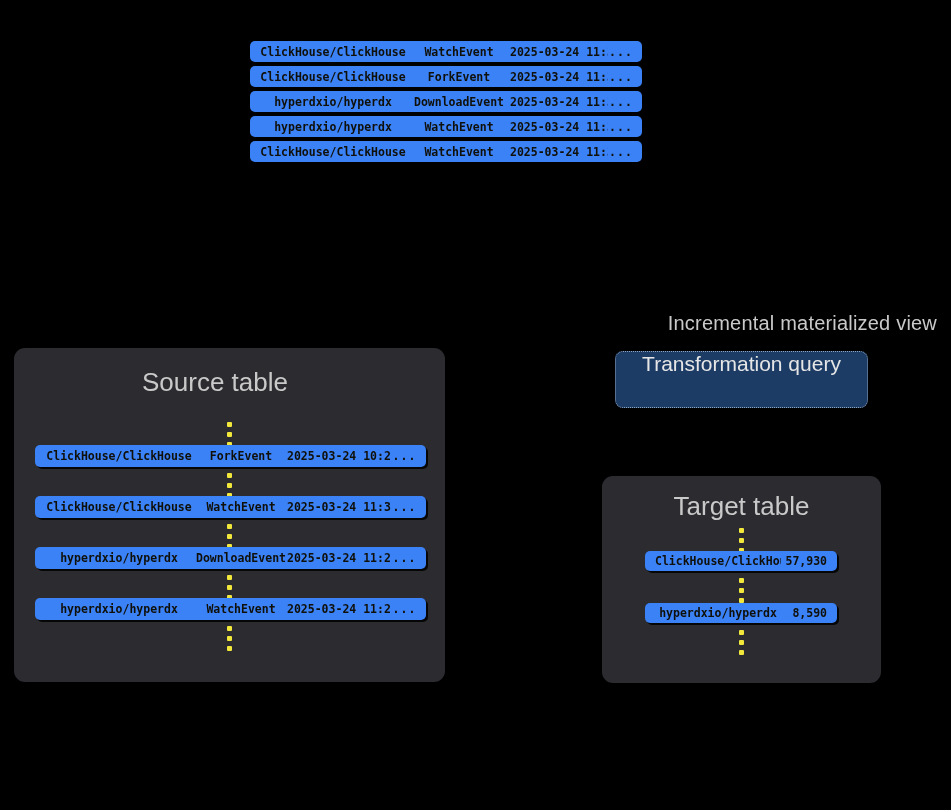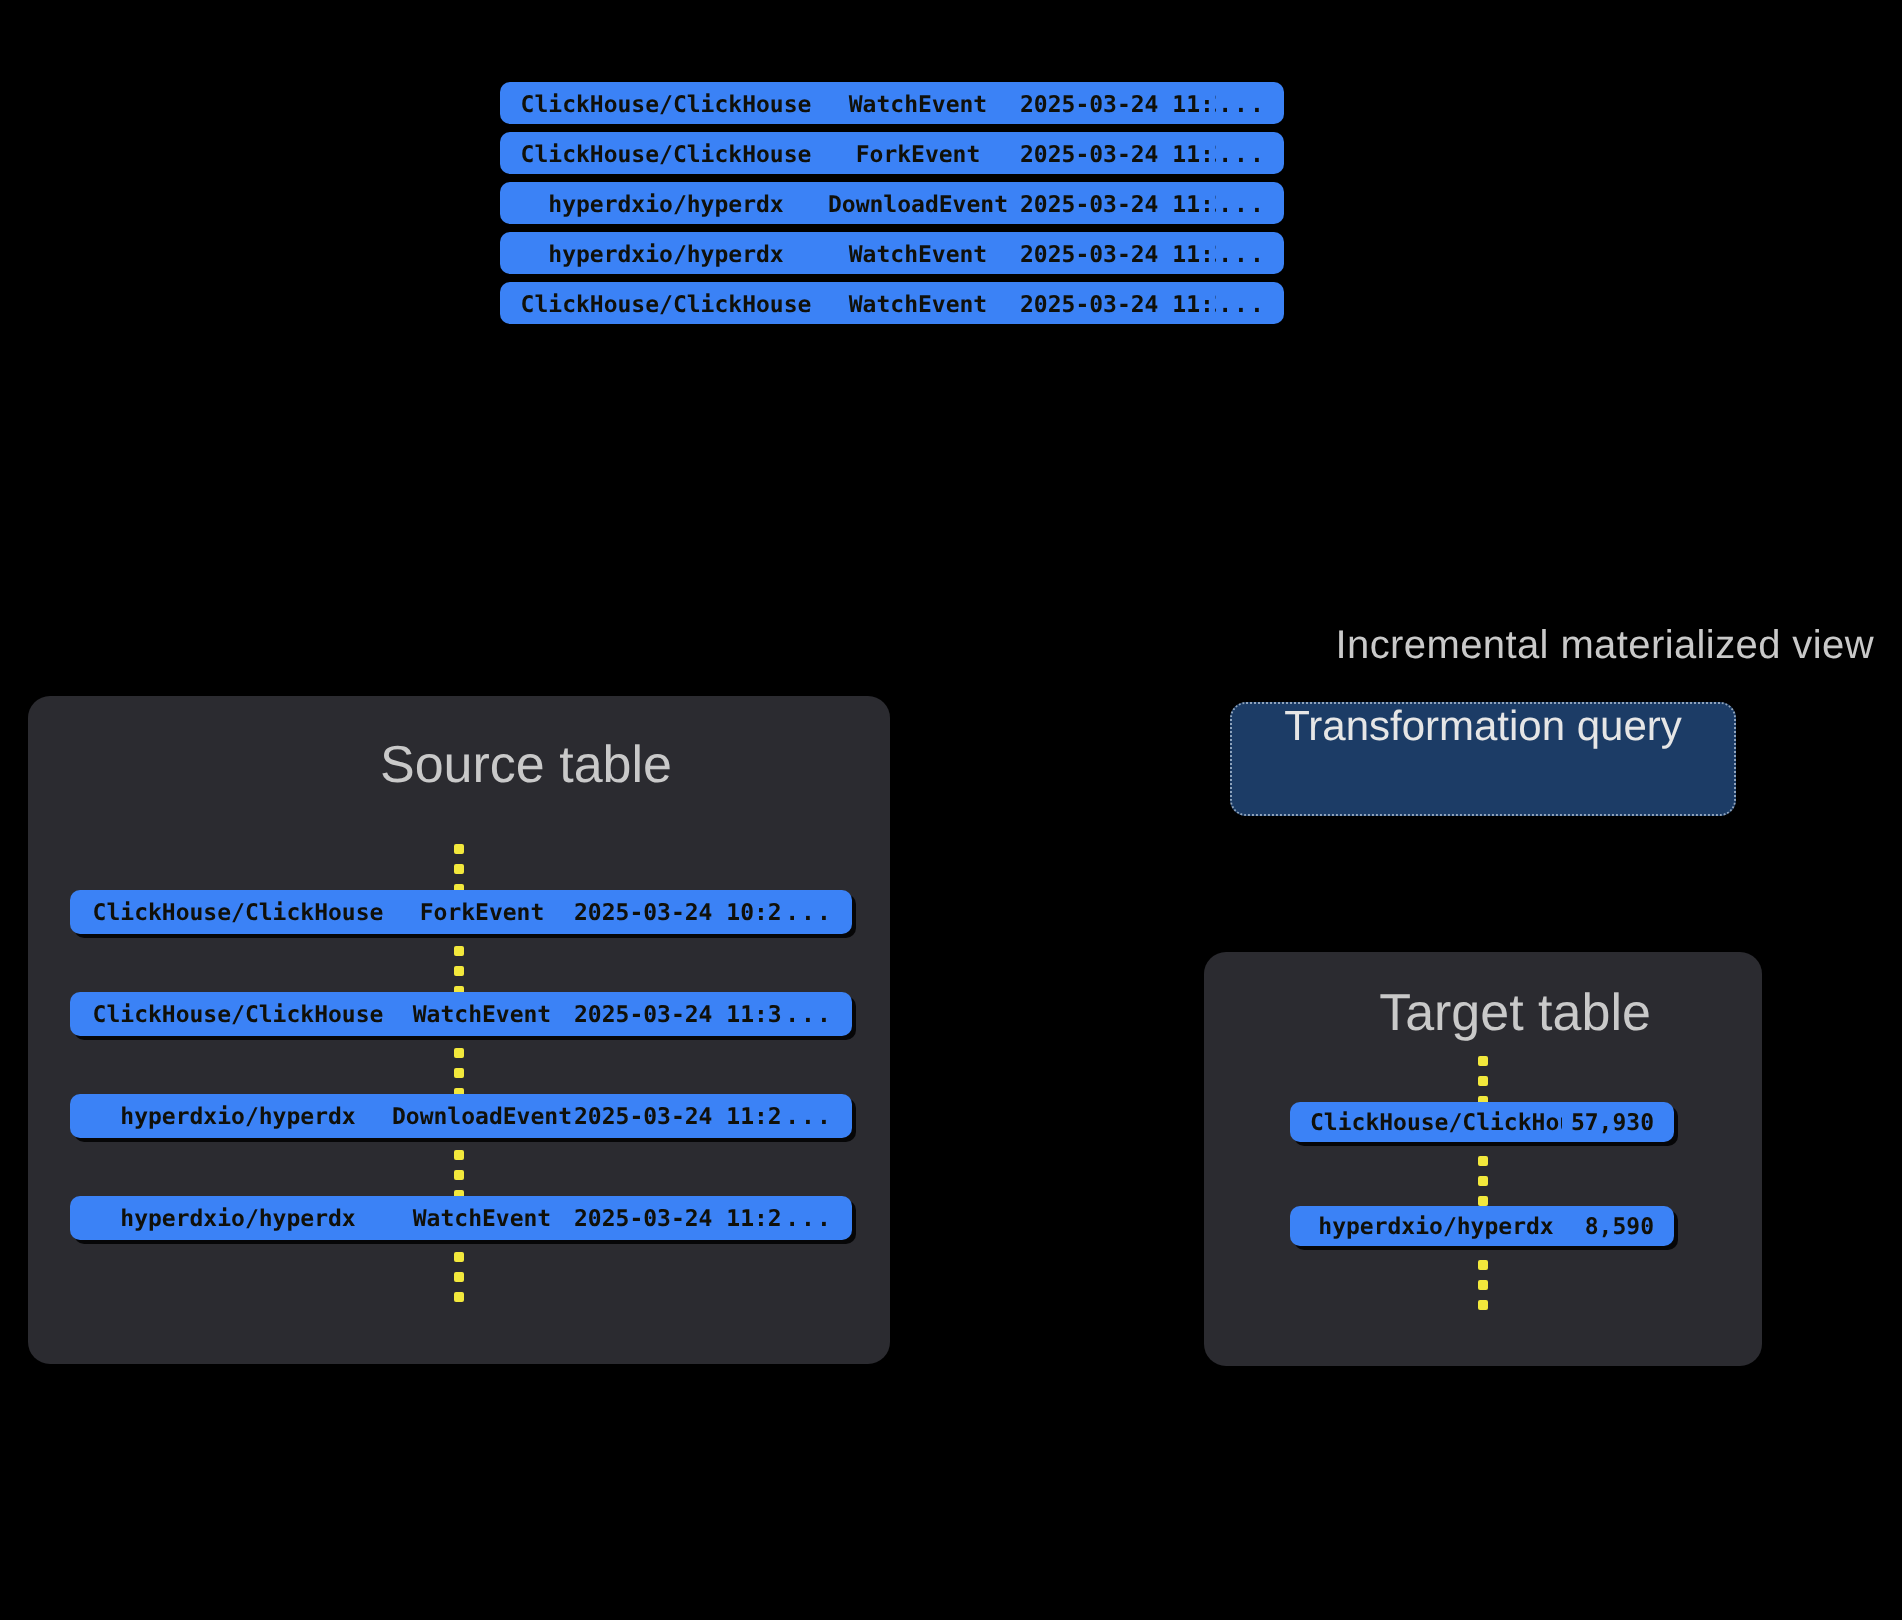--- a/index.html
+++ b/index.html
@@ -124,34 +124,32 @@
     left: 14px;
     top: 348px;
     width: 431px;
     height: 334px;
   }
   .panel-source .panel-title {
     position: absolute;
     left: 0; top: 18px; width: 402px;
     font-size: 26px;
     line-height: 32px;
-    padding-left: 48px;
   }
   .panel-target {
     left: 602px;
     top: 476px;
     width: 279px;
     height: 207px;
   }
   .panel-target .panel-title {
     position: absolute;
     left: 0; top: 14px; width: 279px;
     font-size: 26px;
     line-height: 32px;
-    padding-left: 16px;
   }
 
   
   .dots {
     position: absolute;
     display: flex;
     flex-direction: column;
     align-items: center;
     justify-content: space-between;
   }

